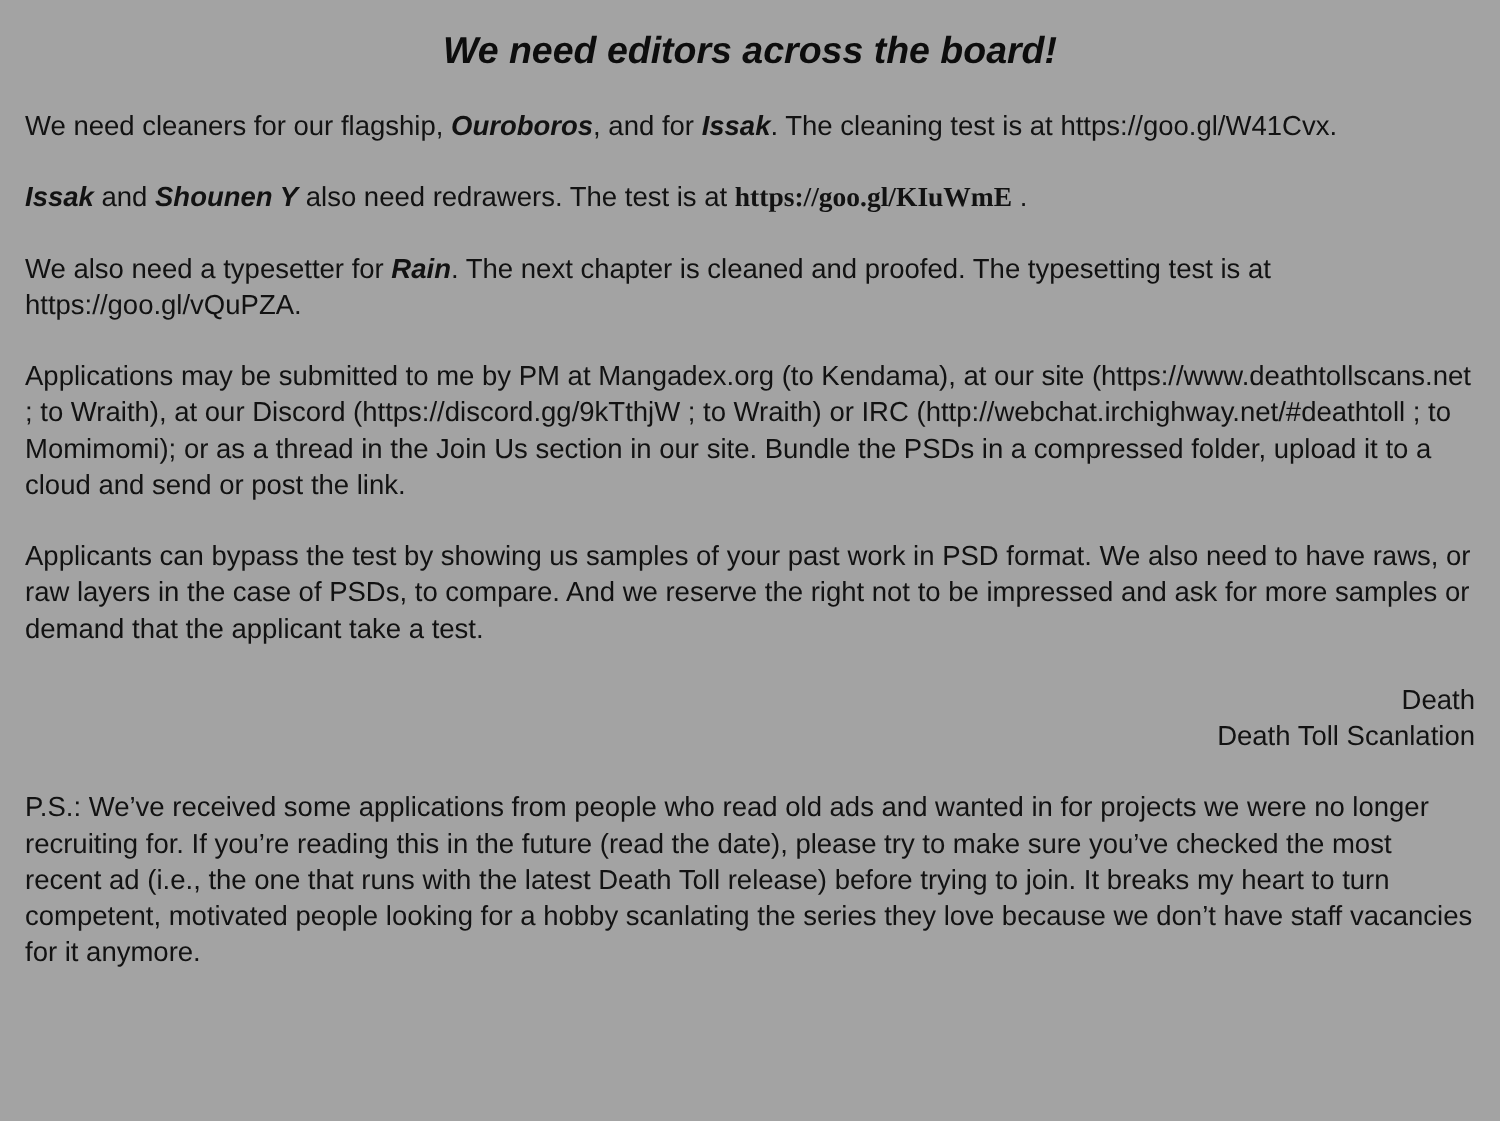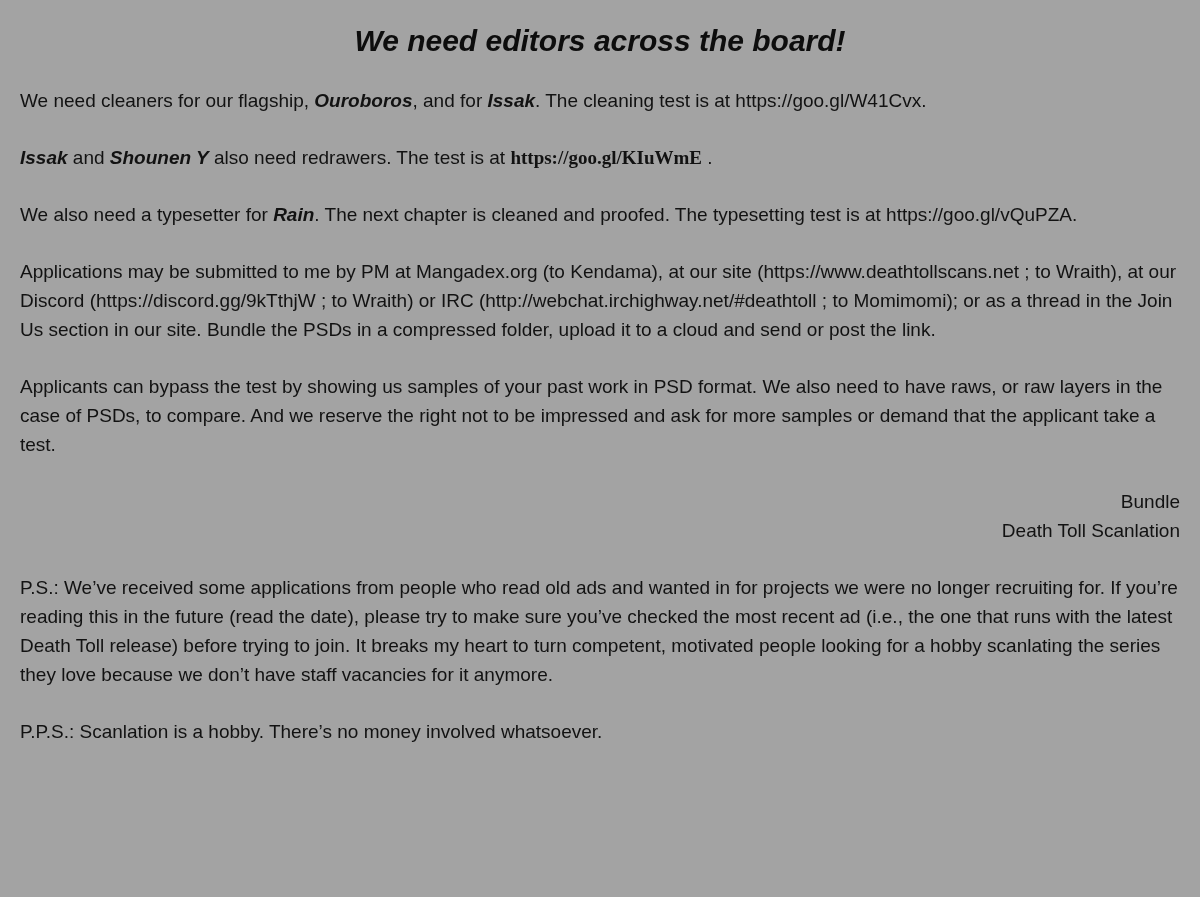--- a/index.html
+++ b/index.html
@@ -21,21 +21,21 @@
     margin: 0 0 26px 0;
     text-align: center;
     font-size: 30px;
     line-height: 38px;
     font-weight: bold;
     font-style: italic;
     color: #0d0d0d;
   }
   p.para {
     margin: 0 0 28px 0;
-    font-size: 19px;
+    font-size: 22px;
     line-height: 29px;
     white-space: pre-wrap;
   }
   p.para.right {
     text-align: right;
   }
   .bi {
     font-weight: bold;
     font-style: italic;
   }
@@ -48,17 +48,16 @@
 <body>
 
 <div class="page">
   <h1 class="doc-title">We need editors across the board!</h1>
   <div id="paragraphs">
       <p class="para"><span>We need cleaners for our flagship, </span><span class="bi">Ouroboros</span><span>, and for </span><span class="bi">Issak</span><span>. The cleaning test is at https://goo.gl/W41Cvx.</span></p>
       <p class="para"><span class="bi">Issak</span><span> and </span><span class="bi">Shounen Y</span><span> also need redrawers. The test is at </span><span class="serifbold">https://goo.gl/KIuWmE</span><span> .</span></p>
       <p class="para"><span>We also need a typesetter for </span><span class="bi">Rain</span><span>. The next chapter is cleaned and proofed. The typesetting test is at https://goo.gl/vQuPZA.</span></p>
       <p class="para"><span>Applications may be submitted to me by PM at Mangadex.org (to Kendama), at our site (https://www.deathtollscans.net ; to Wraith), at our Discord (https://discord.gg/9kTthjW ; to Wraith) or IRC (http://webchat.irchighway.net/#deathtoll ; to Momimomi); or as a thread in the Join Us section in our site. Bundle the PSDs in a compressed folder, upload it to a cloud and send or post the link.</span></p>
       <p class="para"><span>Applicants can bypass the test by showing us samples of your past work in PSD format. We also need to have raws, or raw layers in the case of PSDs, to compare. And we reserve the right not to be impressed and ask for more samples or demand that the applicant take a test.</span></p>
-      <p class="para right"><span>Bundle</span><br><span>Death Toll Scanlation</span></p>
+      <p class="para right"><span>Death</span><br><span>Death Toll Scanlation</span></p>
       <p class="para"><span>P.S.: We’ve received some applications from people who read old ads and wanted in for projects we were no longer recruiting for. If you’re reading this in the future (read the date), please try to make sure you’ve checked the most recent ad (i.e., the one that runs with the latest Death Toll release) before trying to join. It breaks my heart to turn competent, motivated people looking for a hobby scanlating the series they love because we don’t have staff vacancies for it anymore.</span></p>
-      <p class="para"><span>P.P.S.: Scanlation is a hobby. There’s no money involved whatsoever.</span></p>
     </div>
 </div>
 
 </body></html>

